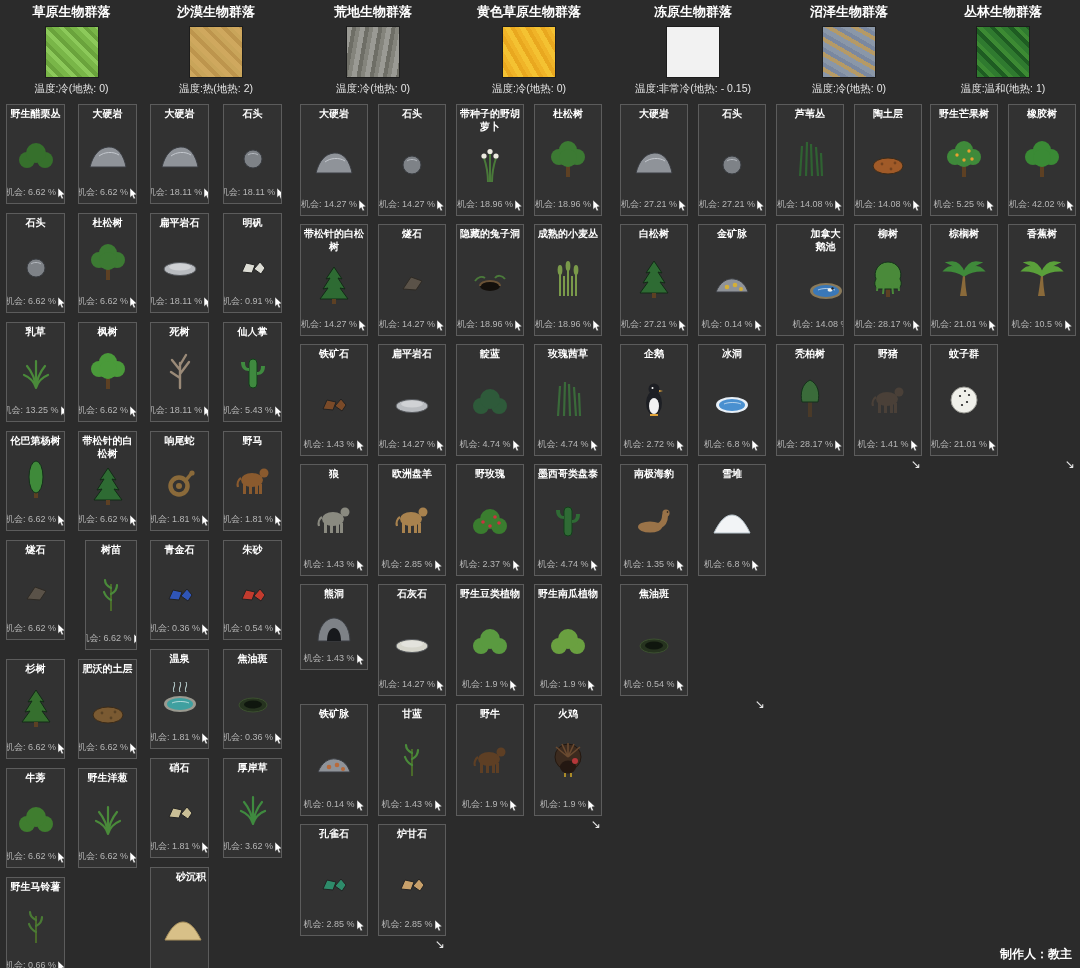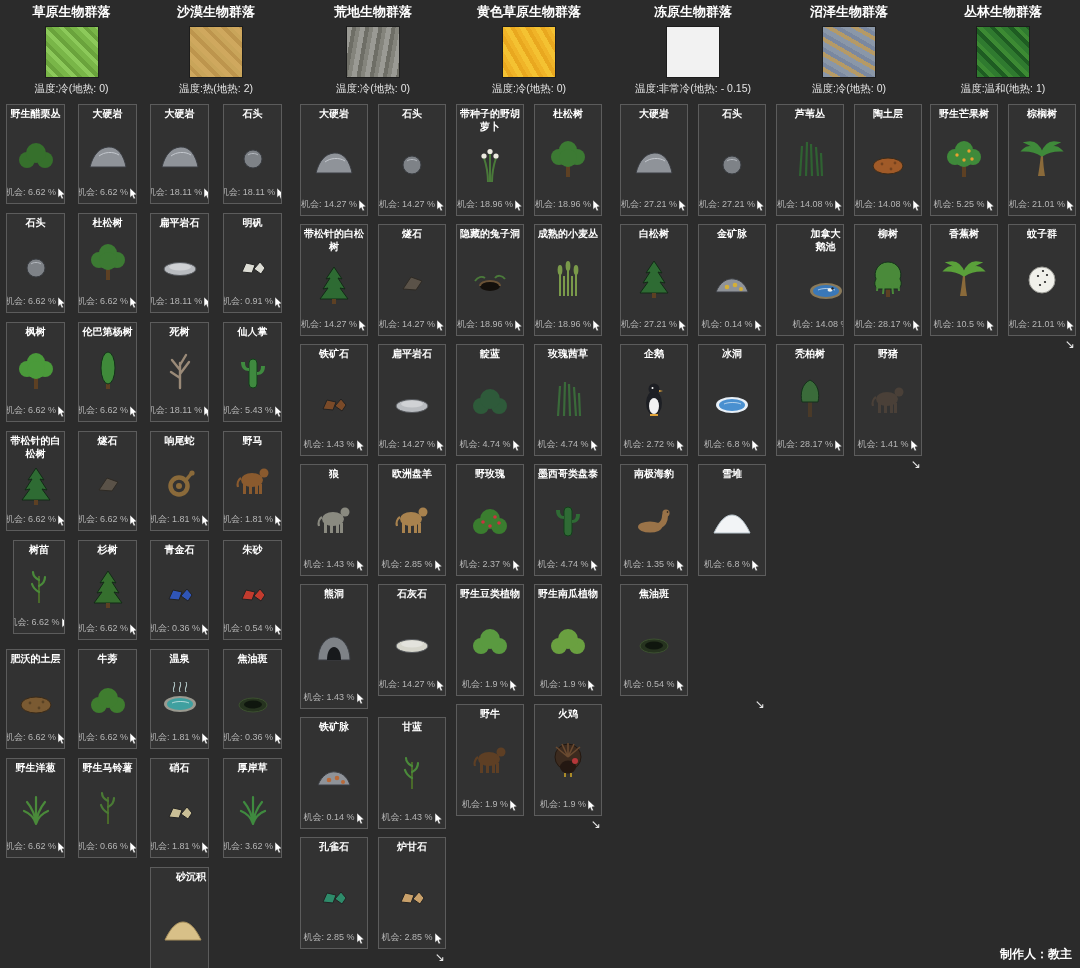--- a/index.html
+++ b/index.html
@@ -94,20 +94,34 @@
             </svg>
           </div>
           <div class="cchance">
             <span>机会: 6.62 %</span>
             <svg width="9" height="12" viewBox="0 0 9 12">
               <path d="M1 0 1 9.5 3.3 7.6 4.7 11 6.4 10.2 5 6.9 8 6.6Z" fill="#fff" stroke="#333" stroke-width="0.5"></path>
             </svg>
           </div>
         </div>
         <div class="card" style="height: 100px;">
+          <div class="ctitle">乳草</div>
+          <div class="cicon">
+            <svg viewBox="0 0 44 42" width="46" height="42">
+              <path d="M22 38C21 28 18 22 13 16M22 38C22 26 22 19 22 11M22 38C23 28 26 22 31 16M22 38C20 31 15 27 10 25M22 38C24 31 29 27 34 25" stroke="#4a8a3a" stroke-width="2.2" fill="none" stroke-linecap="round"></path>
+            </svg>
+          </div>
+          <div class="cchance">
+            <span>机会: 13.25 %</span>
+            <svg width="9" height="12" viewBox="0 0 9 12">
+              <path d="M1 0 1 9.5 3.3 7.6 4.7 11 6.4 10.2 5 6.9 8 6.6Z" fill="#fff" stroke="#333" stroke-width="0.5"></path>
+            </svg>
+          </div>
+        </div>
+        <div class="card" style="height: 100px;">
           <div class="ctitle">枫树</div>
           <div class="cicon">
             <svg viewBox="0 0 44 42" width="46" height="42">
               <rect x="20" y="27" width="4" height="12" fill="#5d4023"></rect>
               <circle cx="13" cy="19" r="8" fill="#4a9a3a"></circle>
               <circle cx="31" cy="19" r="8" fill="#4a9a3a"></circle>
               <circle cx="22" cy="12" r="9" fill="#4a9a3a"></circle>
               <circle cx="22" cy="20" r="9" fill="#4a9a3a"></circle>
             </svg>
           </div>
@@ -155,21 +169,21 @@
               <path d="M13 31 21 19 32 23 26 32Z" fill="#5a5248" stroke="#2e2a24"></path>
             </svg>
           </div>
           <div class="cchance">
             <span>机会: 6.62 %</span>
             <svg width="9" height="12" viewBox="0 0 9 12">
               <path d="M1 0 1 9.5 3.3 7.6 4.7 11 6.4 10.2 5 6.9 8 6.6Z" fill="#fff" stroke="#333" stroke-width="0.5"></path>
             </svg>
           </div>
         </div>
-        <div class="card" style="height: 94px; margin-left: 7px;">
+        <div class="card" style="height: 110px; margin-left: 7px;">
           <div class="ctitle">树苗</div>
           <div class="cicon">
             <svg viewBox="0 0 44 42" width="46" height="42">
               <path d="M22 38 22 11" stroke="#4a6a2a" stroke-width="2"></path>
               <path d="M22 15C18 13 16 10 16 7M22 21C26 19 28 15 28 12M22 27C18 25 16 22 15 19" stroke="#4a8a3a" stroke-width="2.2" fill="none" stroke-linecap="round"></path>
             </svg>
           </div>
           <div class="cchance">
             <span>机会: 6.62 %</span>
             <svg width="9" height="12" viewBox="0 0 9 12">
@@ -622,21 +636,21 @@
               <path d="M10 19C7 21 6 25 7 28" stroke="#a8824e" stroke-width="2.2" fill="none"></path>
             </svg>
           </div>
           <div class="cchance">
             <span>机会: 2.85 %</span>
             <svg width="9" height="12" viewBox="0 0 9 12">
               <path d="M1 0 1 9.5 3.3 7.6 4.7 11 6.4 10.2 5 6.9 8 6.6Z" fill="#fff" stroke="#333" stroke-width="0.5"></path>
             </svg>
           </div>
         </div>
-        <div class="card" style="height: 125px; align-items: center;">
+        <div class="card" style="height: 86px; align-items: center;">
           <div class="ctitle">熊洞</div>
           <div class="cicon">
             <svg viewBox="0 0 44 42" width="46" height="42">
               <path d="M6 36C6 22 14 13 22 13 30 13 38 22 38 36Z" fill="#7e8287" stroke="#3a3d42"></path>
               <path d="M15 36C15 28 18 23 22 23 26 23 29 28 29 36Z" fill="#17191c"></path>
             </svg>
           </div>
           <div class="cchance">
             <span>机会: 1.43 %</span>
             <svg width="9" height="12" viewBox="0 0 9 12">
@@ -1216,20 +1230,38 @@
             </svg>
           </div>
           <div class="cchance">
             <span>机会: 5.25 %</span>
             <svg width="9" height="12" viewBox="0 0 9 12">
               <path d="M1 0 1 9.5 3.3 7.6 4.7 11 6.4 10.2 5 6.9 8 6.6Z" fill="#fff" stroke="#333" stroke-width="0.5"></path>
             </svg>
           </div>
         </div>
         <div class="card" style="height: 112px;">
+          <div class="ctitle">橡胶树</div>
+          <div class="cicon">
+            <svg viewBox="0 0 44 42" width="46" height="42">
+              <rect x="20" y="27" width="4" height="12" fill="#5d4023"></rect>
+              <circle cx="13" cy="19" r="8" fill="#3a8a35"></circle>
+              <circle cx="31" cy="19" r="8" fill="#3a8a35"></circle>
+              <circle cx="22" cy="12" r="9" fill="#3a8a35"></circle>
+              <circle cx="22" cy="20" r="9" fill="#3a8a35"></circle>
+            </svg>
+          </div>
+          <div class="cchance">
+            <span>机会: 42.02 %</span>
+            <svg width="9" height="12" viewBox="0 0 9 12">
+              <path d="M1 0 1 9.5 3.3 7.6 4.7 11 6.4 10.2 5 6.9 8 6.6Z" fill="#fff" stroke="#333" stroke-width="0.5"></path>
+            </svg>
+          </div>
+        </div>
+        <div class="card" style="height: 112px;">
           <div class="ctitle">棕榈树</div>
           <div class="cicon">
             <svg viewBox="0 0 44 42" width="46" height="42">
               <path d="M21 17C20 25 19 32 18 38L25 38C24 32 23 25 23 17Z" fill="#8a6a3a"></path>
               <path d="M22 16C14 9 8 8 4 12 12 12 18 14 22 17M22 16C30 9 36 8 40 12 32 12 26 14 22 17M22 16C19 8 14 4 8 5 15 8 20 12 22 17M22 16C25 8 30 4 36 5 29 8 24 12 22 17" stroke="#3f8a3a" stroke-width="3" fill="none" stroke-linecap="round"></path>
             </svg>
           </div>
           <div class="cchance">
             <span>机会: 21.01 %</span>
             <svg width="9" height="12" viewBox="0 0 9 12">

